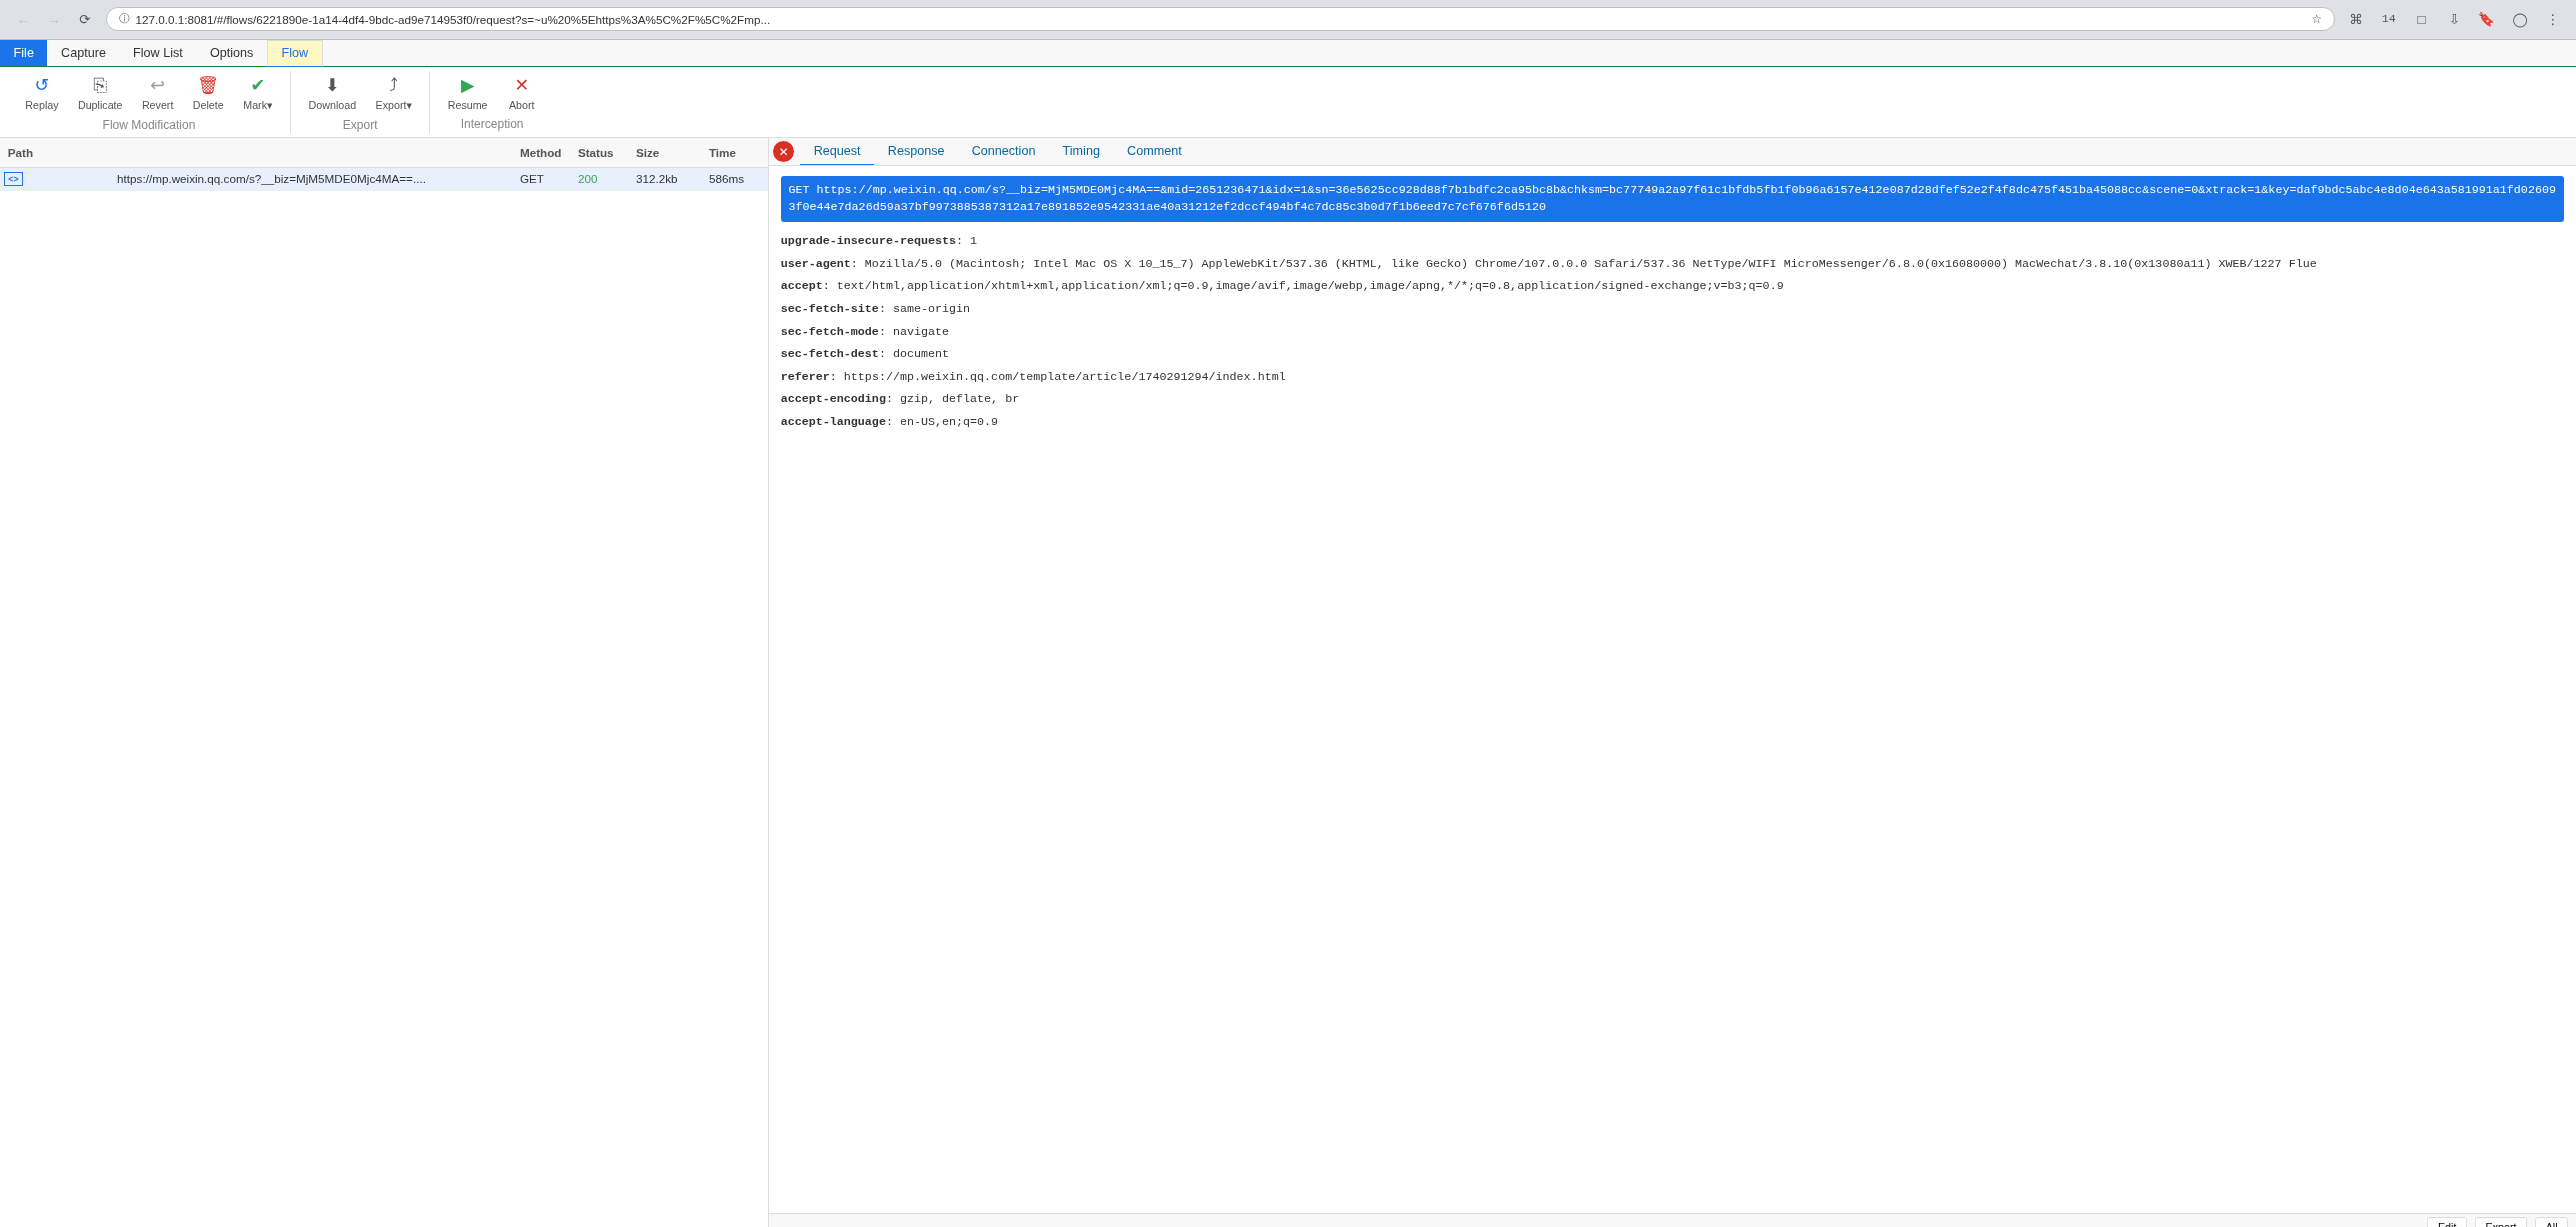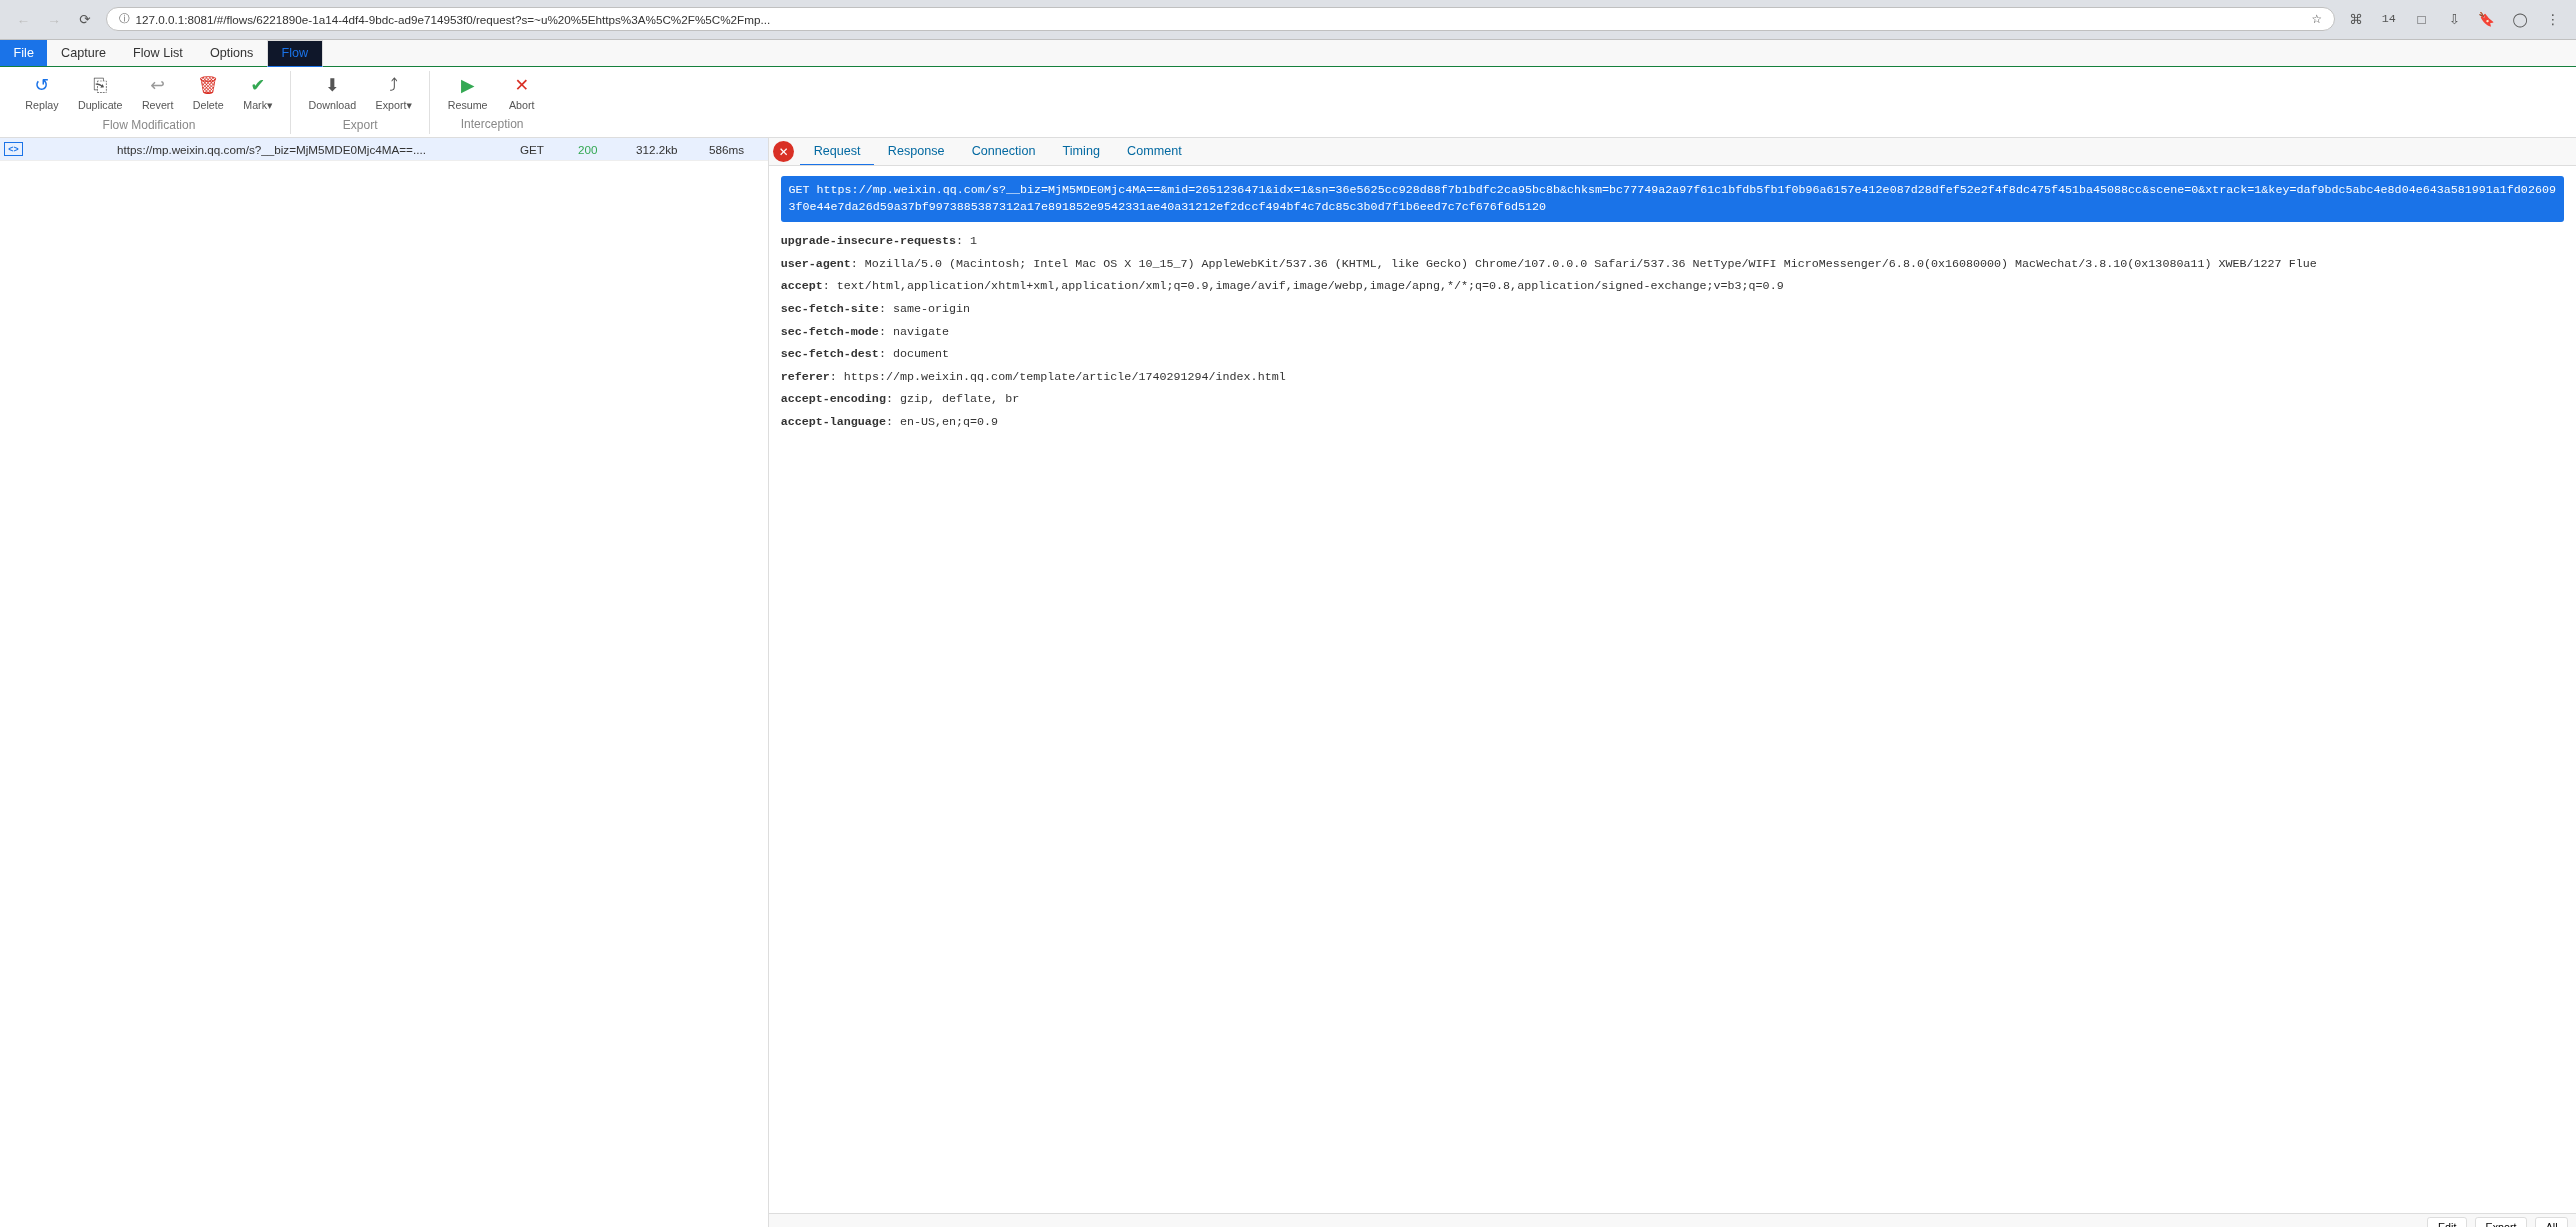--- a/index.html
+++ b/index.html
@@ -62,21 +62,21 @@
       color: #333;
       border: none;
       background: transparent;
     }
     .menu-item.active { background: #1a73e8; color: white; }
     .menu-item.tab-item {
       border-top: 1px solid #ddd;
       border-right: 1px solid #ddd;
       border-left: 1px solid #ddd;
       border-bottom: 1.9px solid #1a73e8;
-      background: #0f172a;
+      background: #fef9c3;
       color: #1a73e8;
       font-weight: 500;
       margin-bottom: -1px;
     }
 
     
     .toolbar {
       background: white;
       border-bottom: 1px solid #ddd;
       display: flex;
@@ -342,20 +342,27 @@
         <span class="label">Abort</span>
       </button>
     </div>
     <div class="toolbar-group-label">Interception</div>
   </div>
 </div>
 
 <div class="main-content">
 
   <div class="flow-list-panel">
+    <div class="flow-table-header">
+      <div class="col-path">Path</div>
+      <div class="col-method">Method</div>
+      <div class="col-status">Status</div>
+      <div class="col-size">Size</div>
+      <div class="col-time">Time</div>
+    </div>
     <div class="flow-row">
       <div class="flow-row-icon">
         <span class="flow-row-icon-box">&lt;&gt;</span>
       </div>
       <div class="col-path">https://mp.weixin.qq.com/s?__biz=MjM5MDE0Mjc4MA==....</div>
       <div class="col-method">GET</div>
       <div class="col-status ok">200</div>
       <div class="col-size">312.2kb</div>
       <div class="col-time">586ms</div>
     </div>

